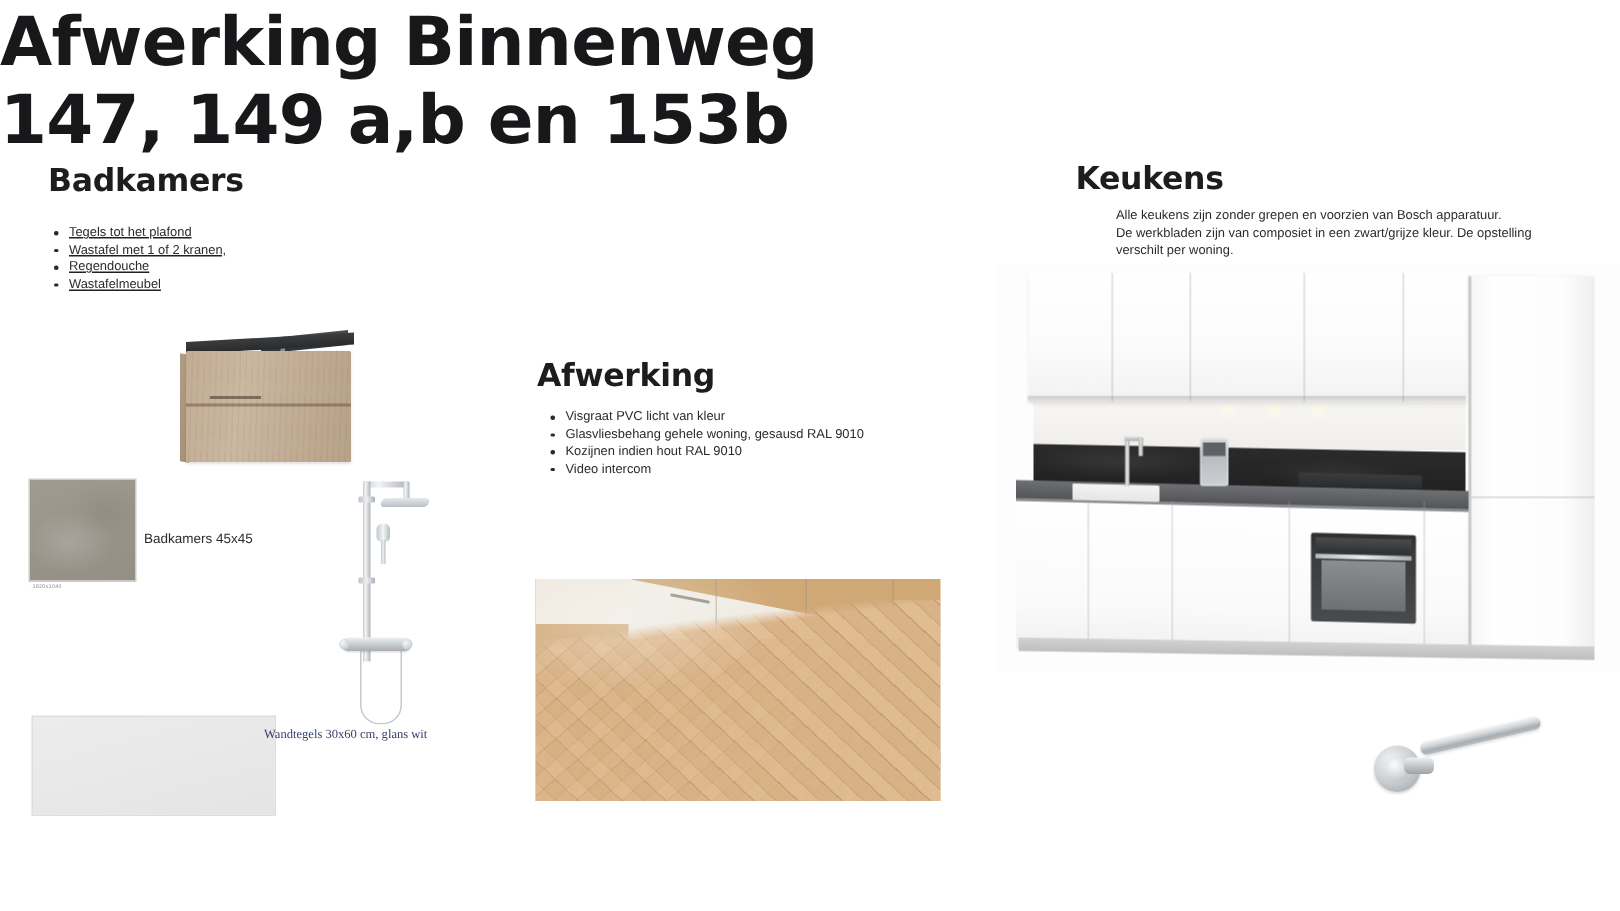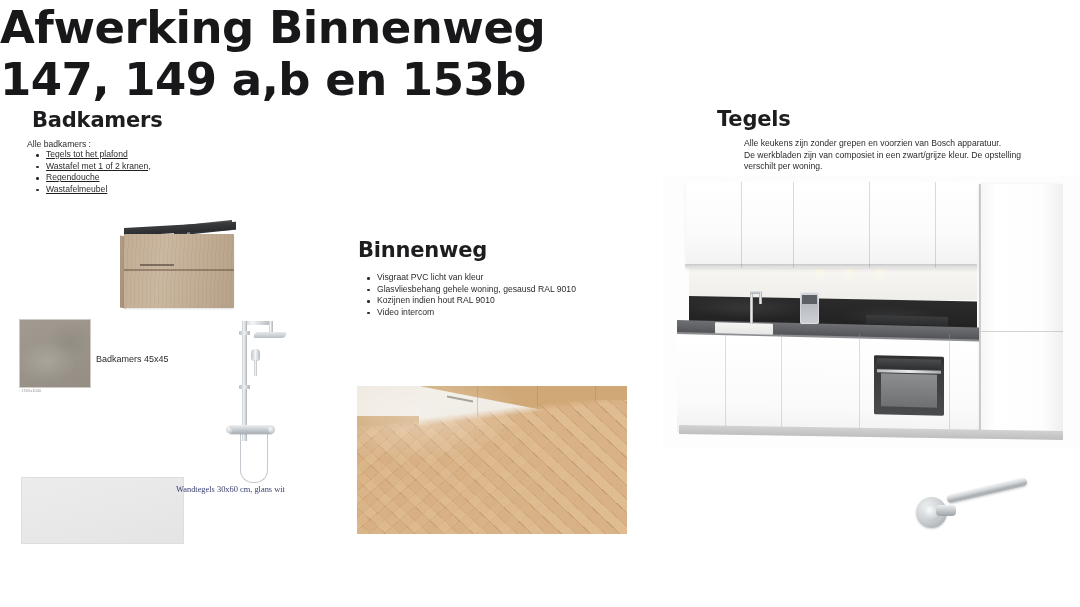--- a/index.html
+++ b/index.html
@@ -549,21 +549,20 @@
 
 <div id="page">
 
   <div id="title-block">
     <div class="title-line">Afwerking Binnenweg</div>
     <div class="title-line">147, 149 a,b en 153b</div>
   </div>
 
   <div class="section-heading" id="heading-badkamers">Badkamers</div>
 
-  <div class="body-text" id="badkamers-intro">Alle badkamers :</div>
 
   <ul class="bullets" id="badkamers-list">
     <li>Tegels tot het plafond</li>
     <li>Wastafel met 1 of 2 kranen,</li>
     <li>Regendouche</li>
     <li>Wastafelmeubel</li>
   </ul>
 
   <div id="vanity">
     <div class="vanity-basin"></div>
@@ -591,21 +590,21 @@
     <div class="sh-handshower-grip"></div>
     <div class="sh-hose"></div>
     <div class="sh-mixer"></div>
     <div class="sh-mixer-knob-l"></div>
     <div class="sh-mixer-knob-r"></div>
   </div>
 
   <div id="swatch-wandtegel"></div>
   <div class="caption-serif" id="caption-wandtegels">Wandtegels 30x60 cm, glans wit</div>
 
-  <div class="section-heading" id="heading-algemeen">Binnenweg</div>
+  <div class="section-heading" id="heading-algemeen">Afwerking</div>
 
   <ul class="bullets" id="algemeen-list">
     <li>Visgraat PVC licht van kleur</li>
     <li>Glasvliesbehang gehele woning, gesausd RAL 9010</li>
     <li>Kozijnen indien hout RAL 9010</li>
     <li>Video intercom</li>
   </ul>
 
   <div id="floor-photo">
     <div class="fl-wall"></div>
@@ -613,21 +612,21 @@
     <div class="fl-cab-seam" style="left:120px;"></div>
     <div class="fl-cab-seam" style="left:180px;"></div>
     <div class="fl-cab-seam" style="left:238px;"></div>
     <div class="fl-cab-handle"></div>
     <div class="fl-skirting"></div>
     <div class="fl-floor"></div>
     <div class="fl-floor2"></div>
     <div class="fl-sheen"></div>
   </div>
 
-  <div class="section-heading" id="heading-keukens">Tegels</div>
+  <div class="section-heading" id="heading-keukens">Keukens</div>
 
   <div class="body-text" id="keukens-text">
     <span class="keukens-line">Alle keukens zijn zonder grepen en voorzien van Bosch apparatuur.</span>
     <span class="keukens-line">De werkbladen zijn van composiet in een zwart/grijze kleur. De opstelling</span>
     <span class="keukens-line">verschilt per woning.</span>
   </div>
 
   <div id="kitchen">
     <div class="k-wall"></div>
     <div class="k-backwall"></div>

